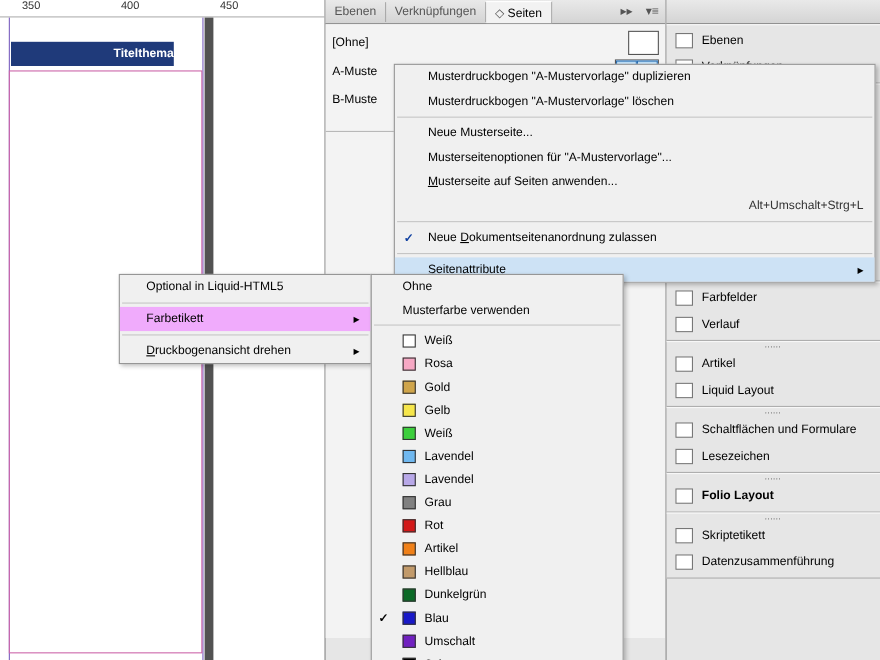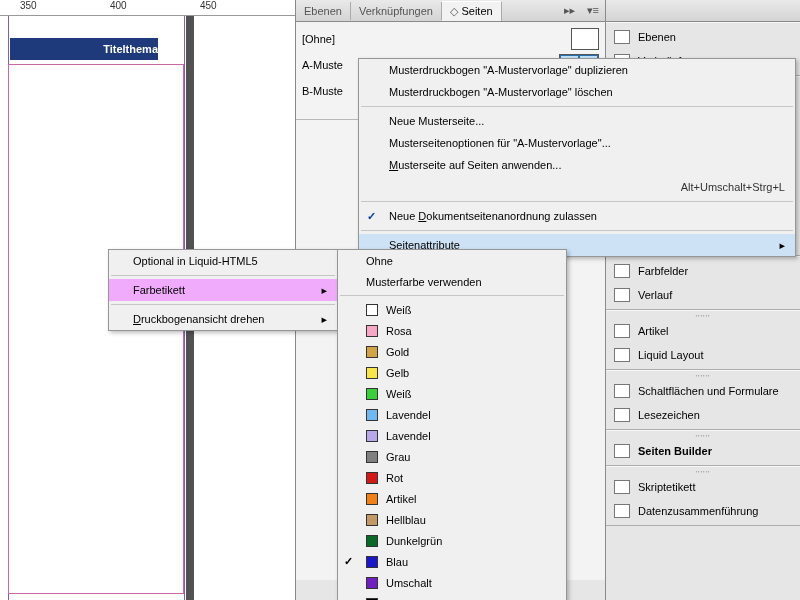--- a/index.html
+++ b/index.html
@@ -156,21 +156,21 @@
       </div>
     <div class="rc-item">
         <span class="ic"></span>
         <span>Lesezeichen</span>
       </div>
   </div>
   <div class="rc-sec">
     <div class="rc-grip">''''''</div>
     <div class="rc-item">
         <span class="ic"></span>
-        <b>Seiten Builder</b>
+        <b>Folio Layout</b>
       </div>
   </div>
   <div class="rc-sec">
     <div class="rc-grip">''''''</div>
     <div class="rc-item">
         <span class="ic"></span>
         <span>Skriptetikett</span>
       </div>
     <div class="rc-item">
         <span class="ic"></span>

